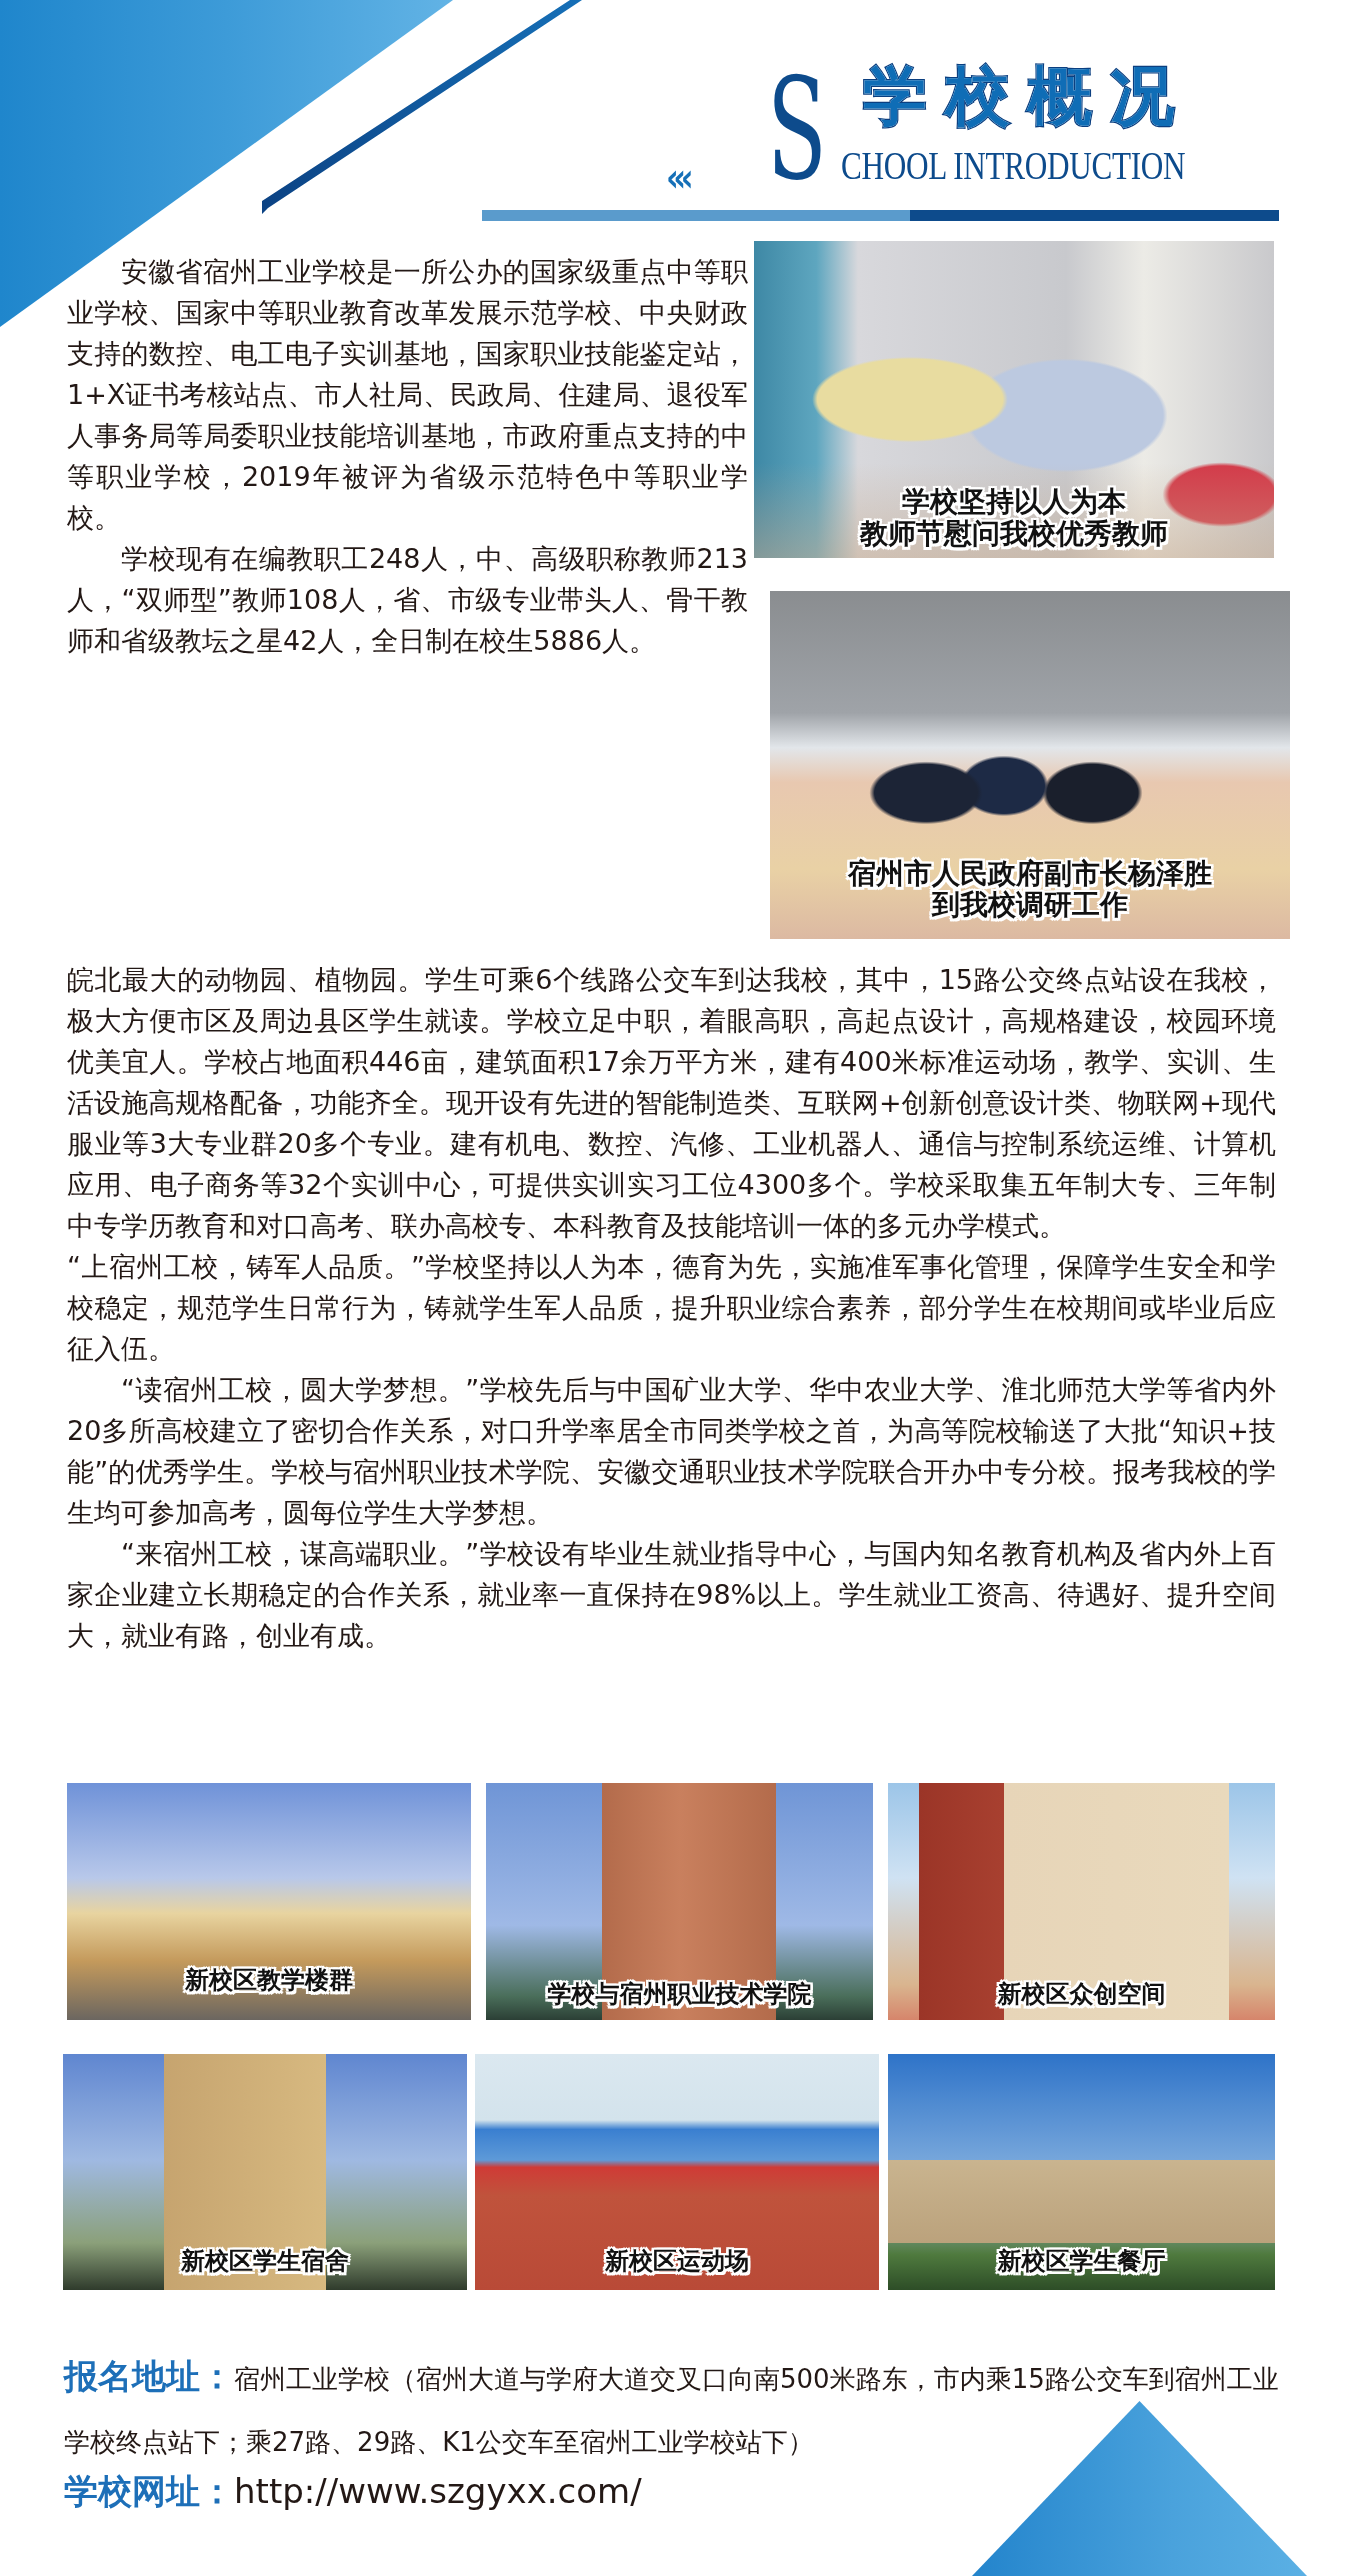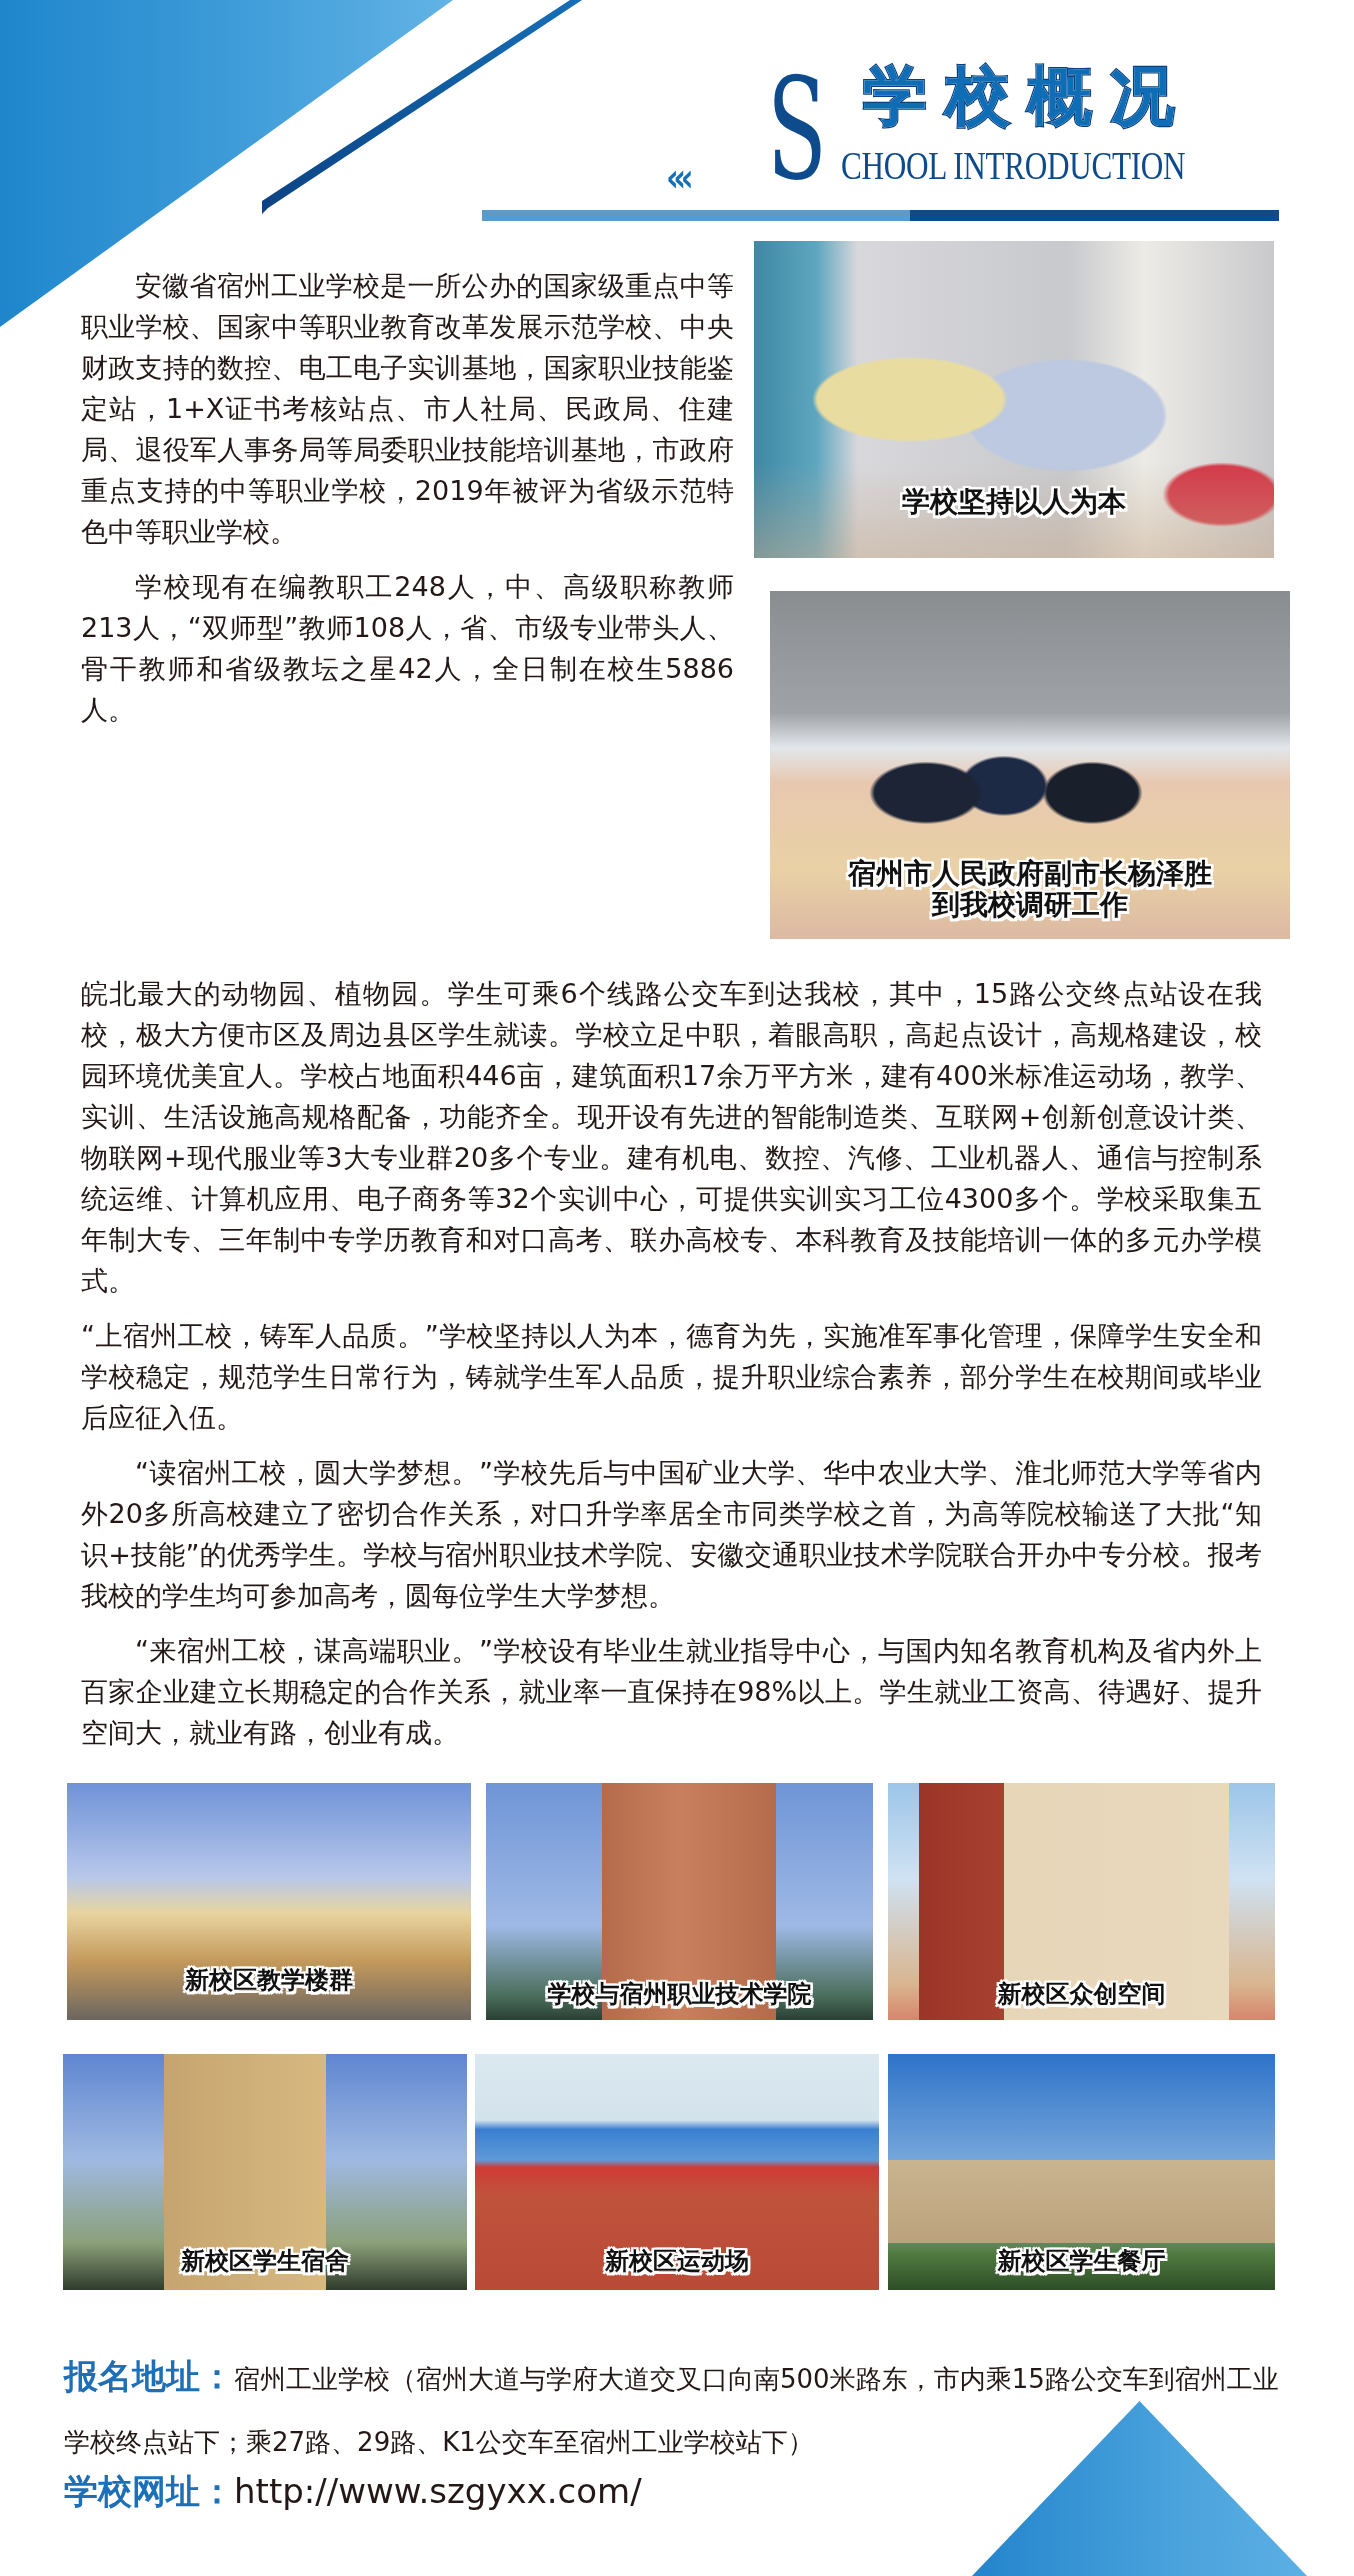--- a/index.html
+++ b/index.html
@@ -47,21 +47,21 @@
   .chevrons {
     left: 666px; top: 158px; font-size: 39px; line-height: 39px; color: #1670b8;
     font-weight: bold; letter-spacing: -6.7px; transform: scaleX(0.8); transform-origin: left top;
   }
   .bar-light { left: 482px; top: 210px; width: 428px; height: 11px; background: #5a9bcc; }
   .bar-dark  { left: 910px; top: 210px; width: 369px; height: 11px; background: #0d4b8c; }
 
   
   .para {
     font-size: 27px; line-height: 41px; color: #231815; text-align: justify;
-    text-justify: inter-character; margin: 14px;
+    text-justify: inter-character; margin: 0;
   }
   .indent { text-indent: 54px; }
   .col-left { left: 67px; top: 251px; width: 681px; }
   .col-full { left: 67px; top: 959px; width: 1209px; }
 
   
   .photo {
     position: absolute; overflow: hidden;
   }
   .photo .caption {
@@ -135,20 +135,21 @@
   <div class="abs bar-dark"></div>
 </div>
 
 <div class="abs col-left">
   <p class="para indent">安徽省宿州工业学校是一所公办的国家级重点中等职业学校、国家中等职业教育改革发展示范学校、中央财政支持的数控、电工电子实训基地，国家职业技能鉴定站，1+X证书考核站点、市人社局、民政局、住建局、退役军人事务局等局委职业技能培训基地，市政府重点支持的中等职业学校，2019年被评为省级示范特色中等职业学校。</p>
   <p class="para indent">学校现有在编教职工248人，中、高级职称教师213人，“双师型”教师108人，省、市级专业带头人、骨干教师和省级教坛之星42人，全日制在校生5886人。</p>
 </div>
 
 <div class="photo photo-top photo-1">
   <div class="caption" style="top:245px">学校坚持以人为本</div>
+  <div class="caption" style="top:277px">教师节慰问我校优秀教师</div>
 </div>
 <div class="photo photo-top photo-2">
   <div class="caption" style="top:267px">宿州市人民政府副市长杨泽胜</div>
   <div class="caption" style="top:298px">到我校调研工作</div>
 </div>
 
 <div class="abs col-full">
   <p class="para">皖北最大的动物园、植物园。学生可乘6个线路公交车到达我校，其中，15路公交终点站设在我校，极大方便市区及周边县区学生就读。学校立足中职，着眼高职，高起点设计，高规格建设，校园环境优美宜人。学校占地面积446亩，建筑面积17余万平方米，建有400米标准运动场，教学、实训、生活设施高规格配备，功能齐全。现开设有先进的智能制造类、互联网+创新创意设计类、物联网+现代服业等3大专业群20多个专业。建有机电、数控、汽修、工业机器人、通信与控制系统运维、计算机应用、电子商务等32个实训中心，可提供实训实习工位4300多个。学校采取集五年制大专、三年制中专学历教育和对口高考、联办高校专、本科教育及技能培训一体的多元办学模式。</p>
   <p class="para">“上宿州工校，铸军人品质。”学校坚持以人为本，德育为先，实施准军事化管理，保障学生安全和学校稳定，规范学生日常行为，铸就学生军人品质，提升职业综合素养，部分学生在校期间或毕业后应征入伍。</p>
   <p class="para indent">“读宿州工校，圆大学梦想。”学校先后与中国矿业大学、华中农业大学、淮北师范大学等省内外20多所高校建立了密切合作关系，对口升学率居全市同类学校之首，为高等院校输送了大批“知识+技能”的优秀学生。学校与宿州职业技术学院、安徽交通职业技术学院联合开办中专分校。报考我校的学生均可参加高考，圆每位学生大学梦想。</p>

